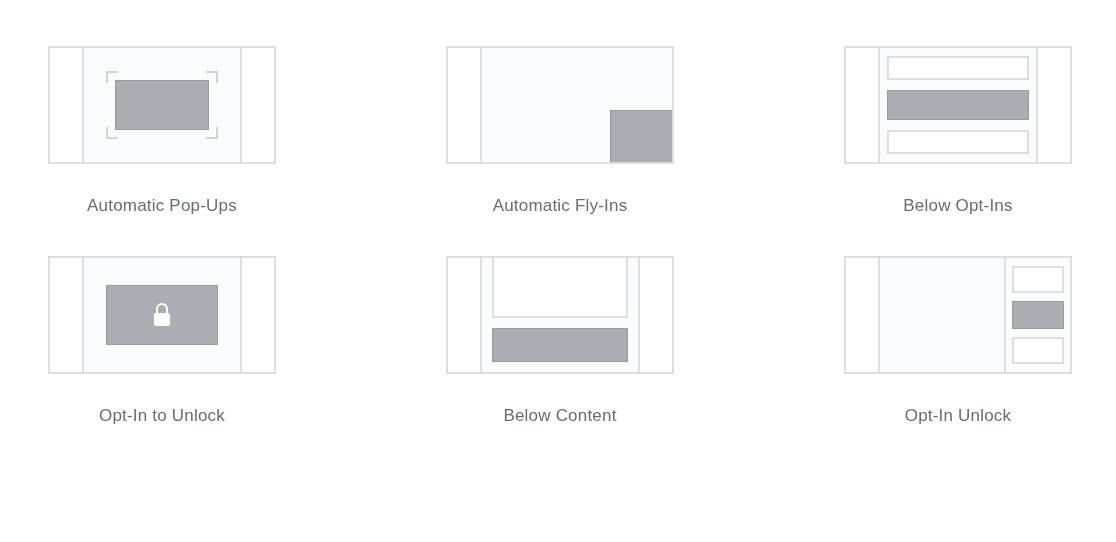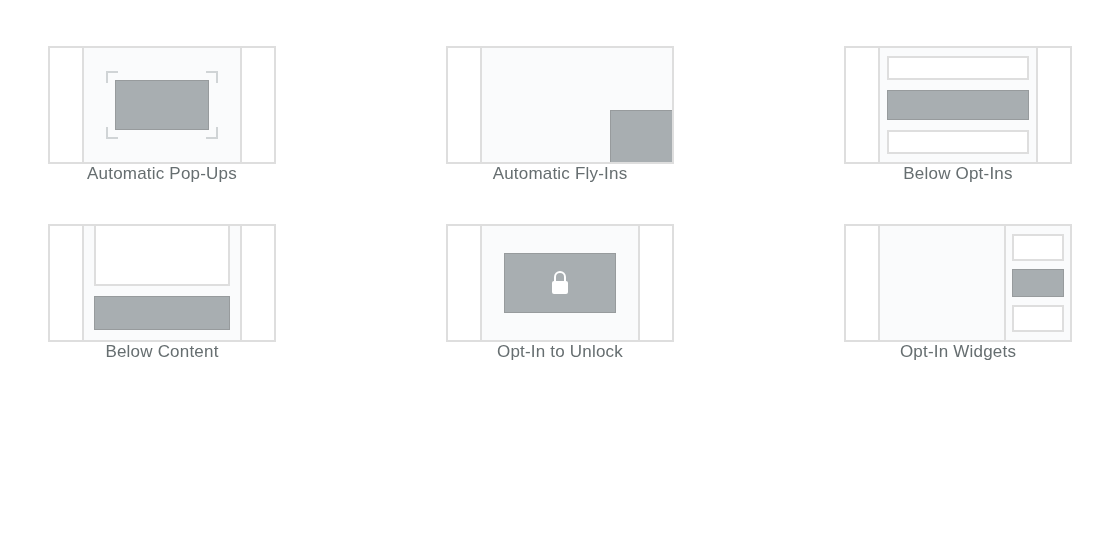--- a/index.html
+++ b/index.html
@@ -46,20 +46,21 @@
     }
     .rail-right {
       border-left: 2px solid #dedede;
     }
     .canvas {
       flex: 1;
       background: #fafbfc;
       position: relative;
     }
     .label {
+      margin-top: 32px;
       font-size: 17px;
       color: #666e70;
       font-weight: 400;
       letter-spacing: 0.2px;
       text-align: center;
     }
     
     .popup .canvas {
       display: flex;
       align-items: center;
@@ -225,53 +226,53 @@
         <div class="inline-block-top"></div>
         <div class="inline-block-mid"></div>
         <div class="inline-block-bot"></div>
       </div>
       <div class="rail-right"></div>
     </div>
     <div class="label">Below Opt-Ins</div>
   </div>
 
   <div class="option">
-    <div class="card below">
-      <div class="rail-left"></div>
-      <div class="canvas">
-        <div class="below-topblock"></div>
-        <div class="below-bar"></div>
-      </div>
-      <div class="rail-right"></div>
-    </div>
-    <div class="label">Below Content</div>
-  </div>
-
-  <div class="option">
     <div class="card unlock">
       <div class="rail-left"></div>
       <div class="canvas">
         <div class="unlock-rect">
           <svg viewBox="0 0 22 26">
             <path fill="none" stroke="#ffffff" stroke-width="2" d="M6 11 V7 a5 5 0 0 1 10 0 V11"></path>
             <rect x="3" y="11" width="16" height="13" rx="2" fill="#ffffff"></rect>
           </svg>
         </div>
       </div>
       <div class="rail-right"></div>
     </div>
     <div class="label">Opt-In to Unlock</div>
   </div>
 
   <div class="option">
+    <div class="card below">
+      <div class="rail-left"></div>
+      <div class="canvas">
+        <div class="below-topblock"></div>
+        <div class="below-bar"></div>
+      </div>
+      <div class="rail-right"></div>
+    </div>
+    <div class="label">Below Content</div>
+  </div>
+
+  <div class="option">
     <div class="card widget">
       <div class="rail-left"></div>
       <div class="widget-left"></div>
       <div class="widget-sidebar">
         <div class="widget-item"></div>
         <div class="widget-item active"></div>
         <div class="widget-item"></div>
       </div>
     </div>
-    <div class="label">Opt-In Widgets</div>
+    <div class="label">Opt-In Unlock</div>
   </div>
 
 </div>
 
 </body></html>

